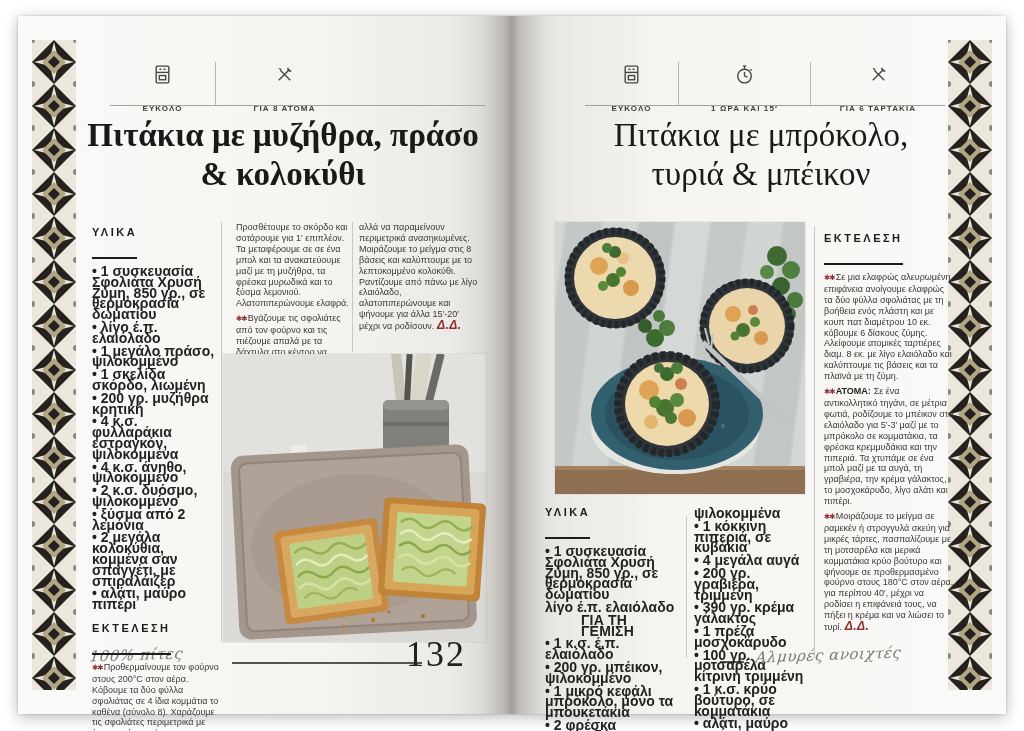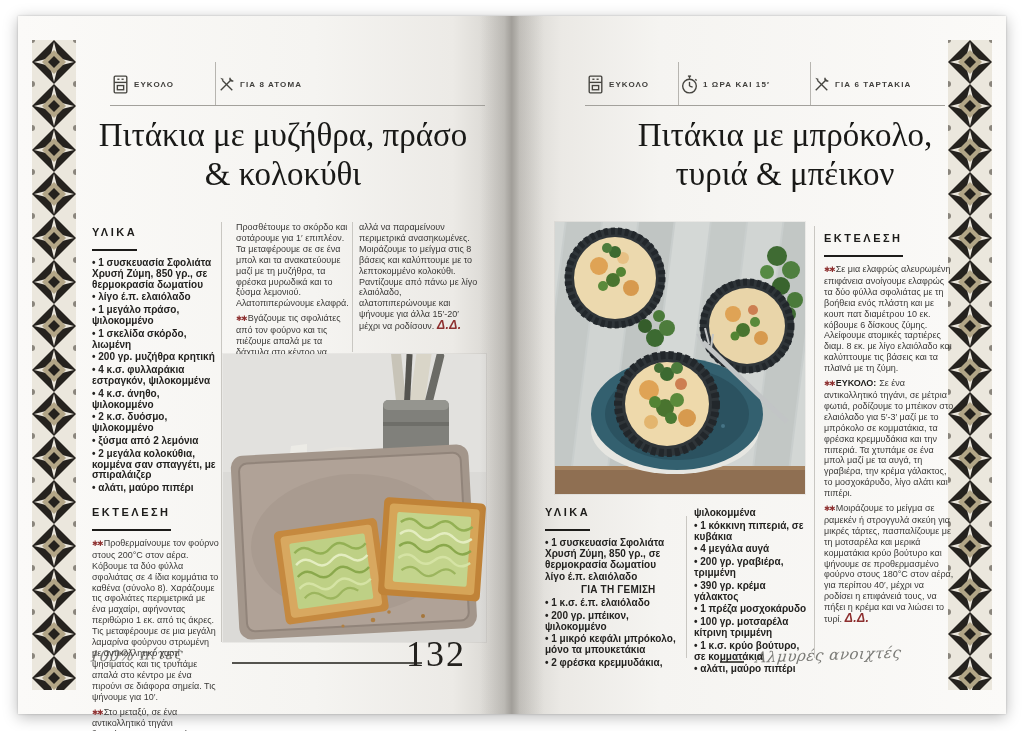--- a/index.html
+++ b/index.html
@@ -16,33 +16,33 @@
     background:linear-gradient(to right,#d5d3ce 1%,#ebe9e5 10%,#f5f4f1 30%,#fbfaf8 100%); }
   .gutter { left:462px; top:0; width:64px; height:698px; z-index:6; pointer-events:none;
     background:linear-gradient(to right,rgba(45,40,34,0) 0%,rgba(45,40,34,.14) 38%,rgba(45,40,34,.30) 50%,rgba(45,40,34,.13) 62%,rgba(45,40,34,0) 100%); }
 
   .strip { top:24px; width:44px; height:650px; z-index:2; }
   .strip svg { display:block; width:100%; height:100%; }
   .strip.l { left:14px; } .strip.r { right:14px; }
 
   
   .hdr { height:44px; border-bottom:1px solid #a3a19c; display:flex; z-index:3; }
-  .hdr-cell { display:flex; flex-direction:row; align-items:center; justify-content:flex-start; padding-top:2px; gap:3px; }
+  .hdr-cell { display:flex; flex-direction:column; align-items:center; justify-content:flex-start; padding-top:2px; gap:19px; }
   .hdr-cell + .hdr-cell { border-left:1px solid #b7b5b0; }
   .hdr-label { font-weight:700; font-size:8px; line-height:10px; letter-spacing:1.1px; color:#3f3e3b; white-space:nowrap; }
   .hdr-ic { width:21px; height:21px; }
   .hdr-ic svg { width:21px; height:21px; stroke:#45443f; fill:none; stroke-width:1.3; }
 
   .title { text-align:center; font-family:"Liberation Serif",serif; font-size:33px; line-height:39px; color:#191917; z-index:3; }
 
   .sec-title { display:inline-block; font-weight:700; font-size:11px; letter-spacing:2.5px; color:#1d1c1a;
-               border-bottom:2px solid #1d1c1a; padding-bottom:11px; margin-bottom:7px; }
+               border-bottom:2px solid #1d1c1a; padding-bottom:19px; margin-bottom:7px; }
 
   .ing { list-style:none; }
-  .ing li { font-weight:700; font-size:10px; line-height:10.8px; color:#232220; margin-bottom:2px; }
+  .ing li { font-weight:700; font-size:14px; line-height:10.8px; color:#232220; margin-bottom:2px; }
   .ing li.b::before { content:"• "; }
   .ing li.h { letter-spacing:.2px;padding-left:36px; }
 
   .exec p { font-size:9px; line-height:10.9px; color:#3a3937; margin-bottom:4px; }
   .exec p.mk::before { content:"✱✱ "; color:#8d2f2f; font-size:7.5px; letter-spacing:-1px; }
   .lead { font-weight:700; color:#232220; margin-right:3px; }
   .sig { font-weight:700; color:#8d2f2f; font-size:12px; letter-spacing:.5px;font-style:italic; }
 
   .vsep { width:1px; background:#c9c7c2; z-index:2; }
 
@@ -120,21 +120,21 @@
               <line x1="13" y1="3.5" x2="14.8" y2="7.2"></line>
               <line x1="16.5" y1="7" x2="12.8" y2="5.2"></line>
               <line x1="15.5" y1="15.5" x2="6" y2="6"></line>
               <polygon points="6,6 4,3.6 7.5,4.8" fill="#45443f" stroke="none"></polygon>
             </svg>
         </span>
         <span class="hdr-label">ΓΙΑ 8 ΑΤΟΜΑ</span>
       </div>
     </div>
 
-    <div class="abs title" style="left:50px;top:100px;width:430px;">
+    <div class="abs title" style="left:50px;top:100px;width:430px;font-weight:bold;">
       <div>Πιτάκια με μυζήθρα, πράσο</div>
       <div>&amp; κολοκύθι</div>
     </div>
 
     <div class="abs" style="left:74px;top:206px;width:127px;z-index:3;">
       <div class="sec-title">ΥΛΙΚΑ</div>
       <ul class="ing">
         <li class="b">1 συσκευασία Σφολιάτα Χρυσή Ζύμη, 850 γρ., σε θερμοκρασία δωματίου</li>
         <li class="b">λίγο έ.π. ελαιόλαδο</li>
         <li class="b">1 μεγάλο πράσο, ψιλοκομμένο</li>
@@ -254,21 +254,21 @@
               <line x1="13" y1="3.5" x2="14.8" y2="7.2"></line>
               <line x1="16.5" y1="7" x2="12.8" y2="5.2"></line>
               <line x1="15.5" y1="15.5" x2="6" y2="6"></line>
               <polygon points="6,6 4,3.6 7.5,4.8" fill="#45443f" stroke="none"></polygon>
             </svg>
         </span>
         <span class="hdr-label">ΓΙΑ 6 ΤΑΡΤΑΚΙΑ</span>
       </div>
     </div>
 
-    <div class="abs title" style="left:552px;top:100px;width:430px;">
+    <div class="abs title" style="left:528px;top:100px;width:430px;">
       <div>Πιτάκια με μπρόκολο,</div>
       <div>τυριά &amp; μπέικον</div>
     </div>
 
     <div class="abs photo" style="left:537px;top:206px;width:250px;height:272px;">
       <svg viewBox="0 0 250 272" preserveAspectRatio="none">
         <rect width="250" height="272" fill="#c9cecd"></rect>
         <g transform="rotate(7 125 136)">
           <rect x="-40" y="-40" width="34" height="360" fill="#d3d7d5"></rect>
           <rect x="-4" y="-40" width="34" height="360" fill="#c3c8c6"></rect>
@@ -347,21 +347,21 @@
         </g>
       </svg>
     </div>
 
     <div class="abs vsep" style="left:796px;top:210px;height:432px;"></div>
 
     <div class="abs" style="left:806px;top:212px;width:130px;z-index:3;">
       <div class="sec-title">ΕΚΤΕΛΕΣΗ</div>
       <div class="exec">
         <p class="mk">Σε μια ελαφρώς αλευρωμένη επιφάνεια ανοίγουμε ελαφρώς τα δύο φύλλα σφολιάτας με τη βοήθεια ενός πλάστη και με κουπ πατ διαμέτρου 10 εκ. κόβουμε 6 δίσκους ζύμης. Αλείφουμε ατομικές ταρτιέρες διαμ. 8 εκ. με λίγο ελαιόλαδο και καλύπτουμε τις βάσεις και τα πλαϊνά με τη ζύμη.</p>
-        <p class="mk"><b class="lead">ΕΥΚΟΛΟ:</b><span>Σε ένα αντικολλητικό τηγάνι, σε μέτρια φωτιά, ροδίζουμε το μπέικον στο ελαιόλαδο για 5′-3′ μαζί με το μπρόκολο σε κομματάκια, τα φρέσκα κρεμμυδάκια και την πιπεριά. Τα χτυπάμε σε ένα μπολ μαζί με τα αυγά, τη γραβιέρα, την κρέμα γάλακτος, το μοσχοκάρυδο, λίγο αλάτι και πιπέρι.</span></p>
+        <p class="mk"><b class="lead">ΑΤΟΜΑ:</b><span>Σε ένα αντικολλητικό τηγάνι, σε μέτρια φωτιά, ροδίζουμε το μπέικον στο ελαιόλαδο για 5′-3′ μαζί με το μπρόκολο σε κομματάκια, τα φρέσκα κρεμμυδάκια και την πιπεριά. Τα χτυπάμε σε ένα μπολ μαζί με τα αυγά, τη γραβιέρα, την κρέμα γάλακτος, το μοσχοκάρυδο, λίγο αλάτι και πιπέρι.</span></p>
         <p class="mk"><span>Μοιράζουμε το μείγμα σε ραμεκέν ή στρογγυλά σκεύη για μικρές τάρτες, πασπαλίζουμε με τη μοτσαρέλα και μερικά κομματάκια κρύο βούτυρο και ψήνουμε σε προθερμασμένο φούρνο στους 180°C στον αέρα, για περίπου 40′, μέχρι να ροδίσει η επιφάνειά τους, να πήξει η κρέμα και να λιώσει το τυρί.</span> <span class="sig">Δ.Δ.</span></p>
       </div>
     </div>
 
     <div class="abs" style="left:527px;top:486px;width:138px;z-index:3;">
       <div class="sec-title">ΥΛΙΚΑ</div>
       <ul class="ing">
         <li class="b">1 συσκευασία Σφολιάτα Χρυσή Ζύμη, 850 γρ., σε θερμοκρασία δωματίου</li>
         <li class="p">λίγο έ.π. ελαιόλαδο</li>
         <li class="h">ΓΙΑ ΤΗ ΓΕΜΙΣΗ</li>

